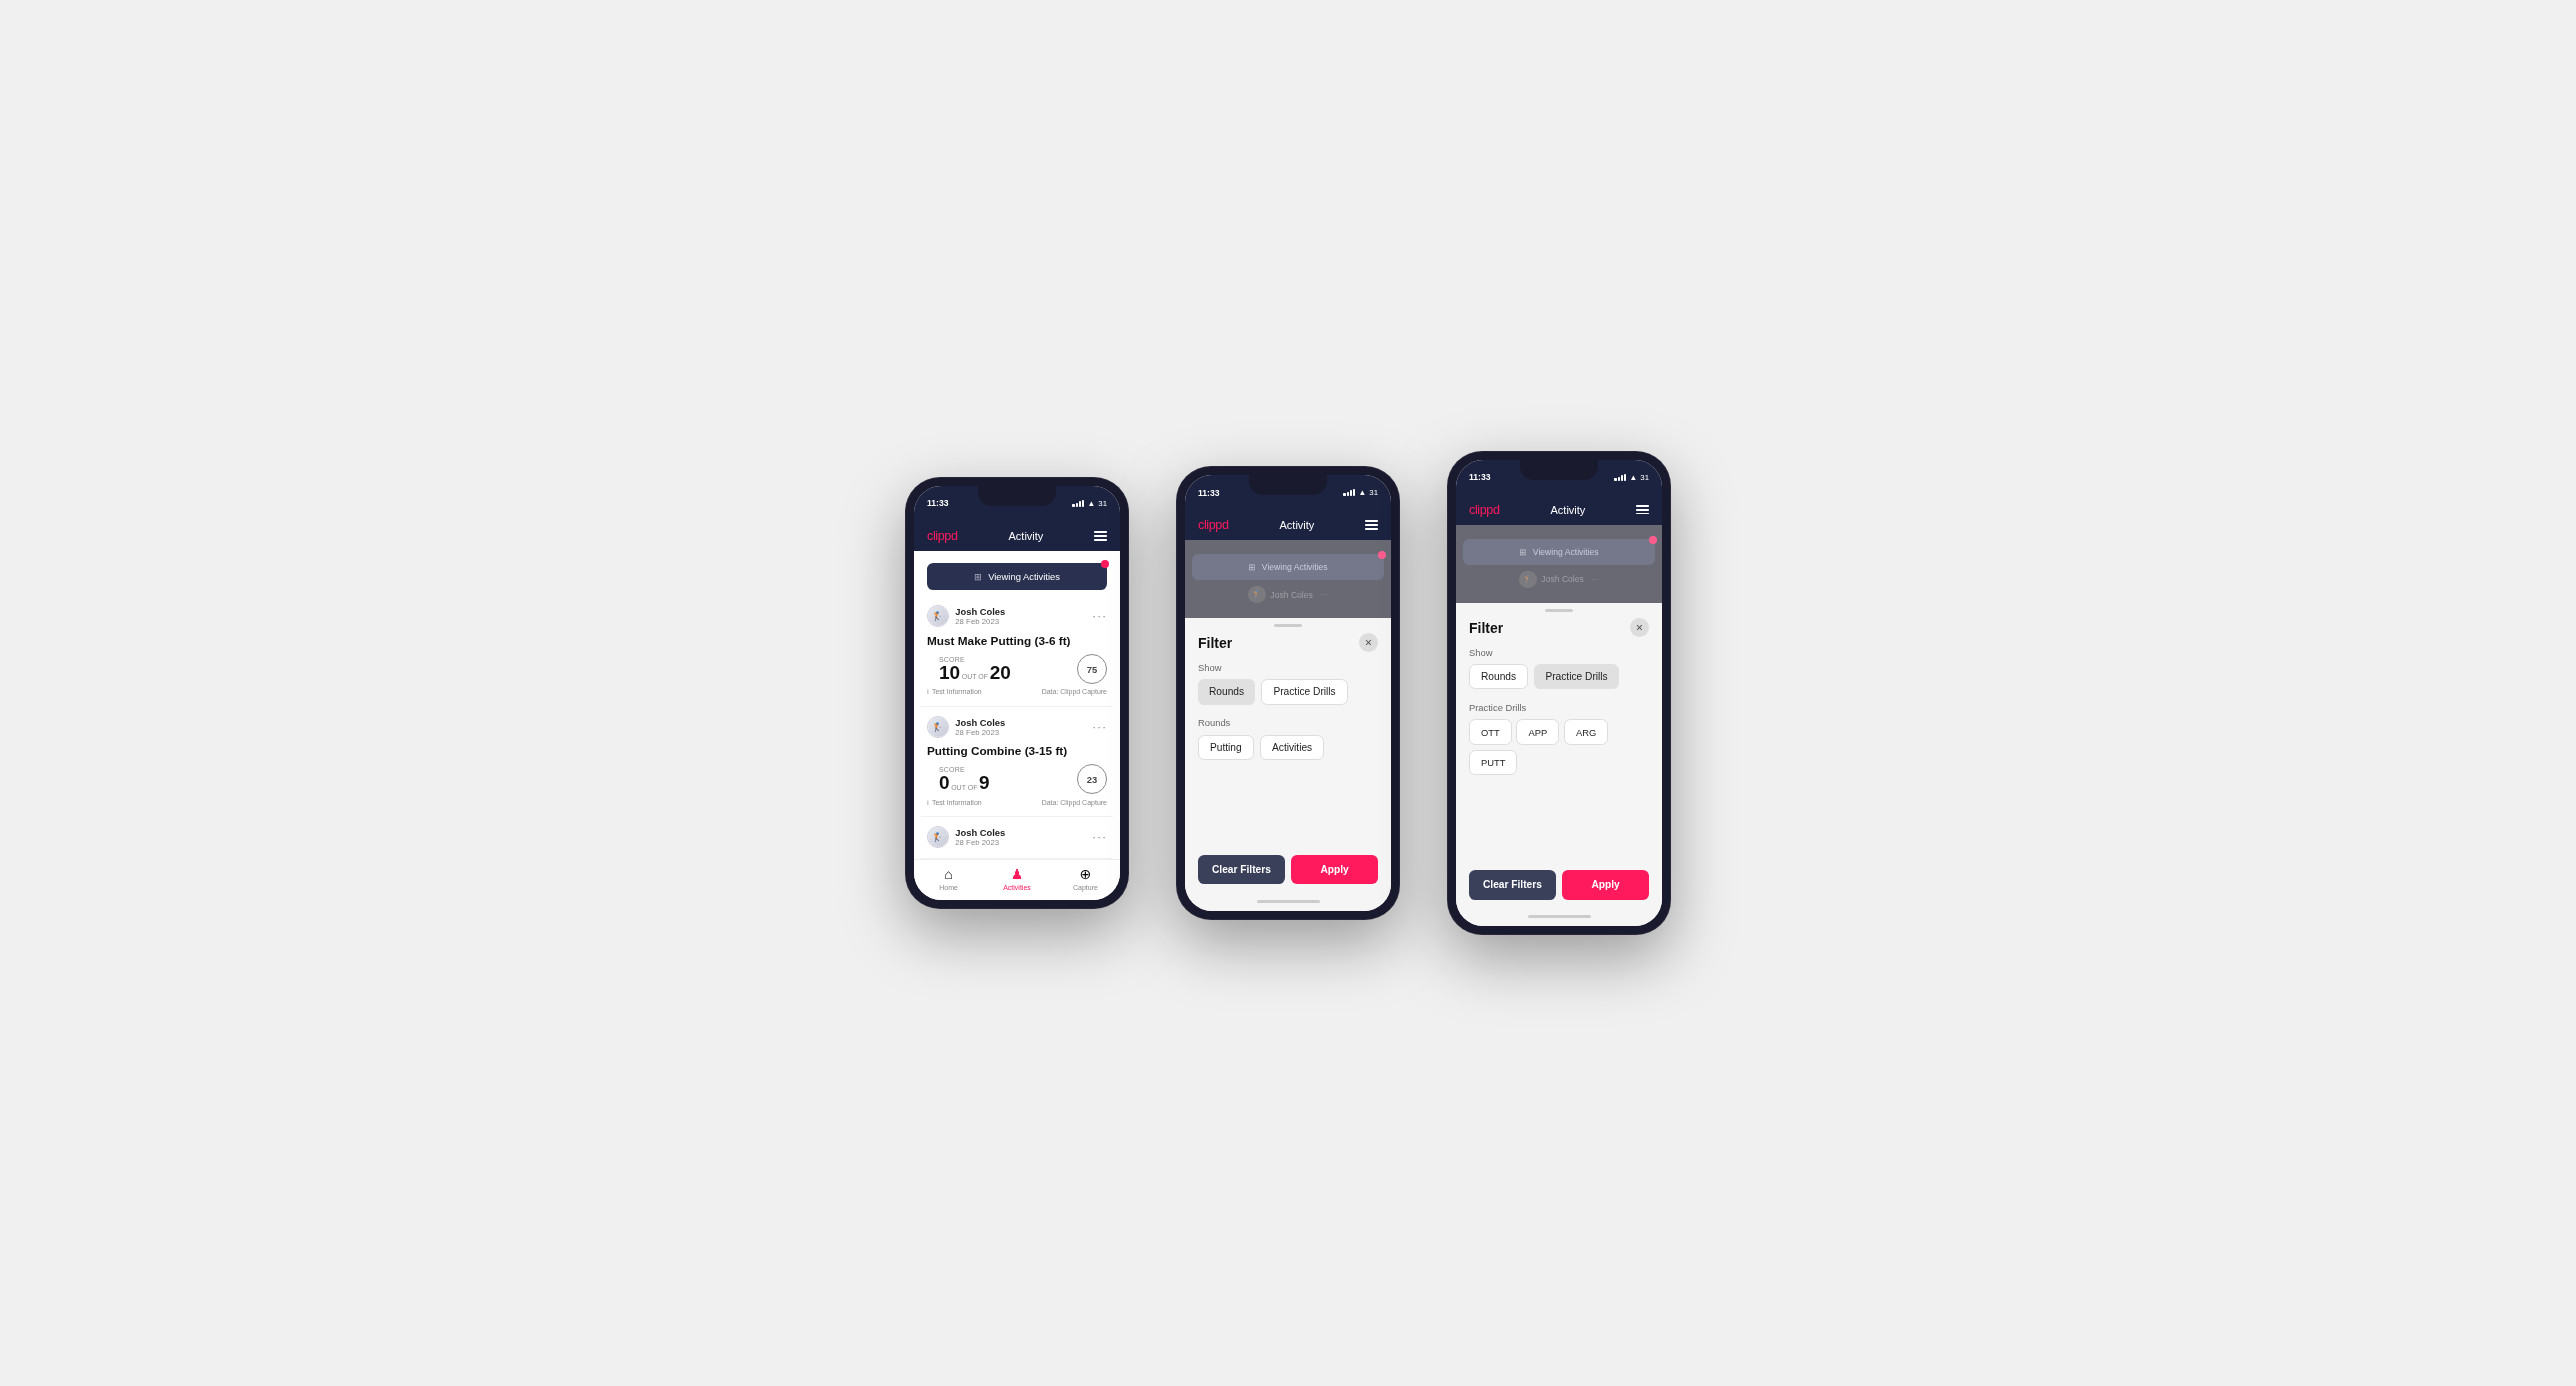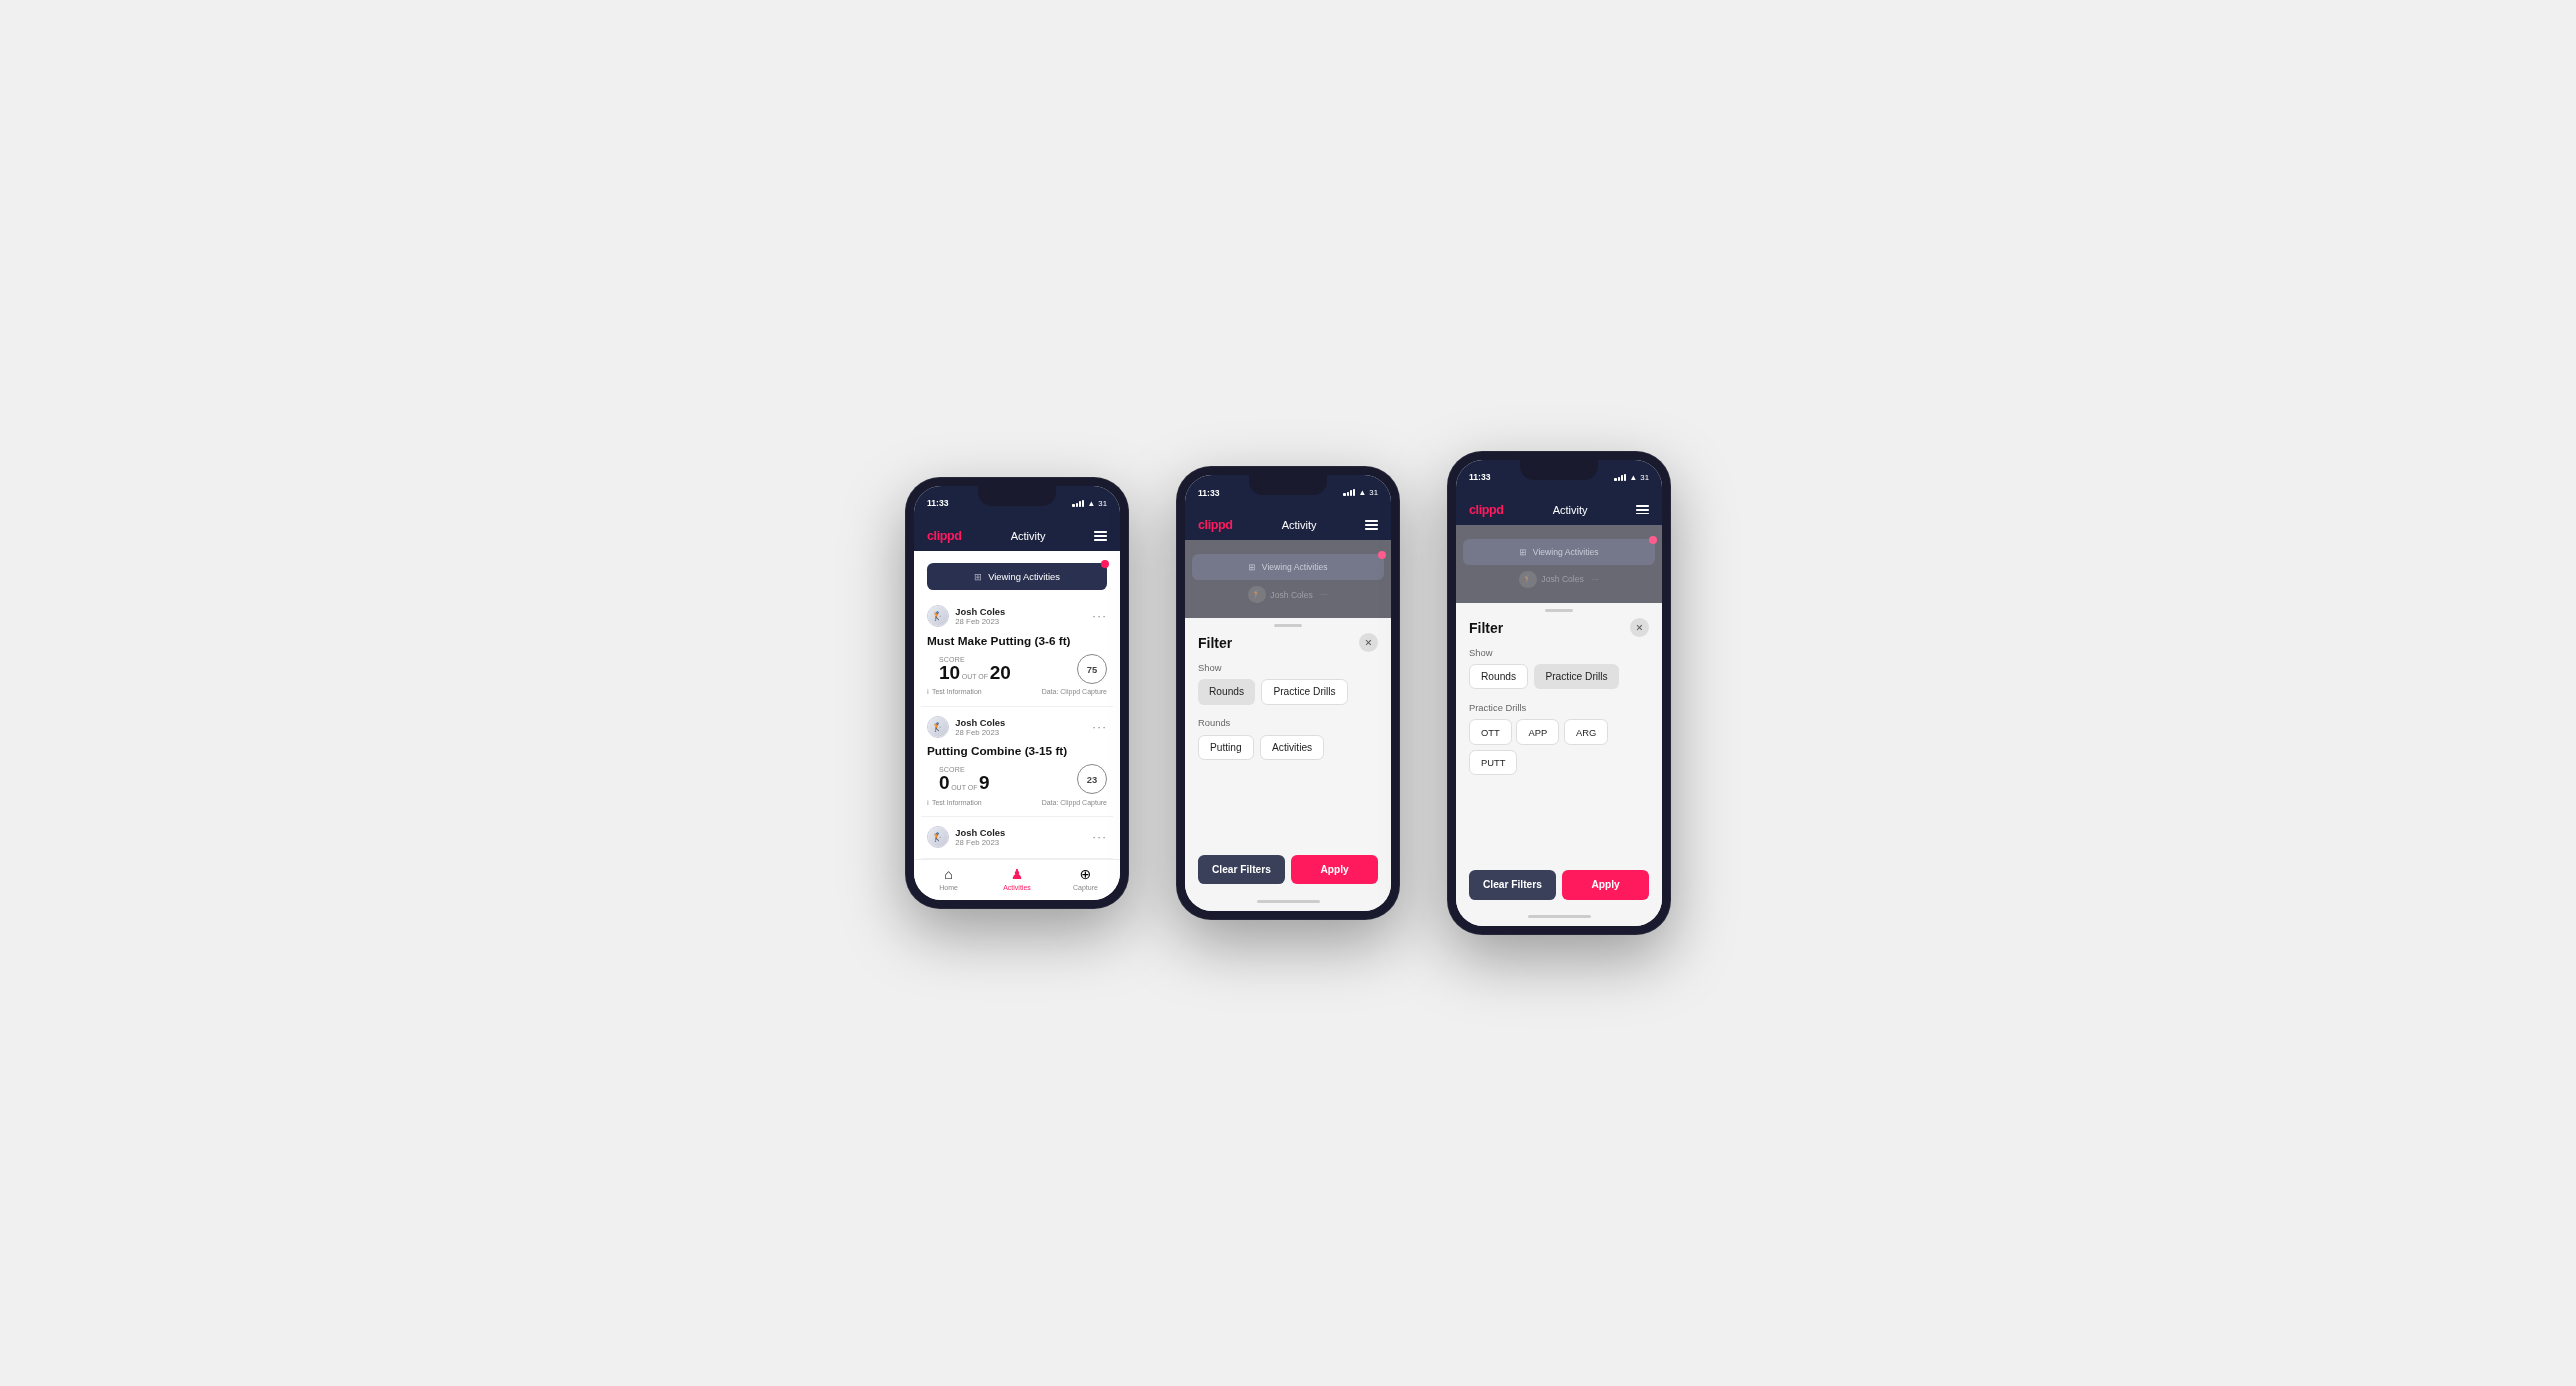--- a/index.html
+++ b/index.html
@@ -88,21 +88,21 @@
     
     .app-header {
       background: #1c2340;
       padding: 7.8px 12.6px;
       display: flex;
       align-items: center;
       justify-content: space-between;
     }
     .app-logo {
       font-size: 12.6px;
-      font-weight: 700;
+      font-weight: 400;
       color: #ff1a5e;
       letter-spacing: -0.4px;
     }
     .app-title {
       font-size: 11px;
       color: #fff;
       font-weight: 500;
     }
     .menu-icon {
       display: flex;

